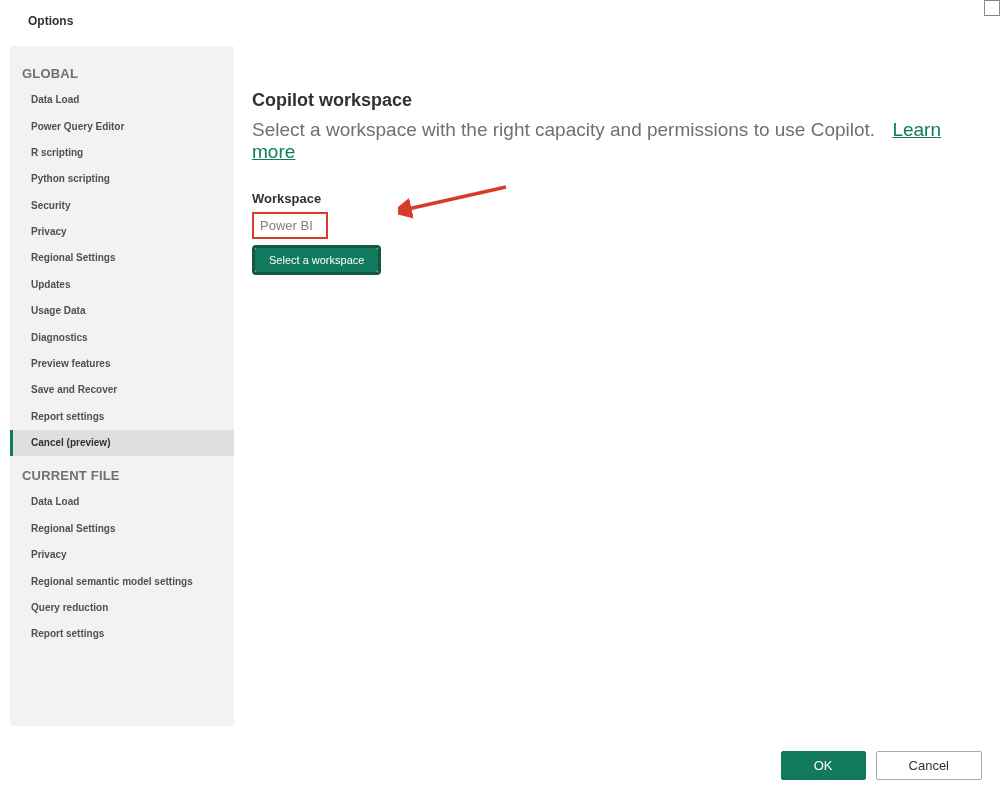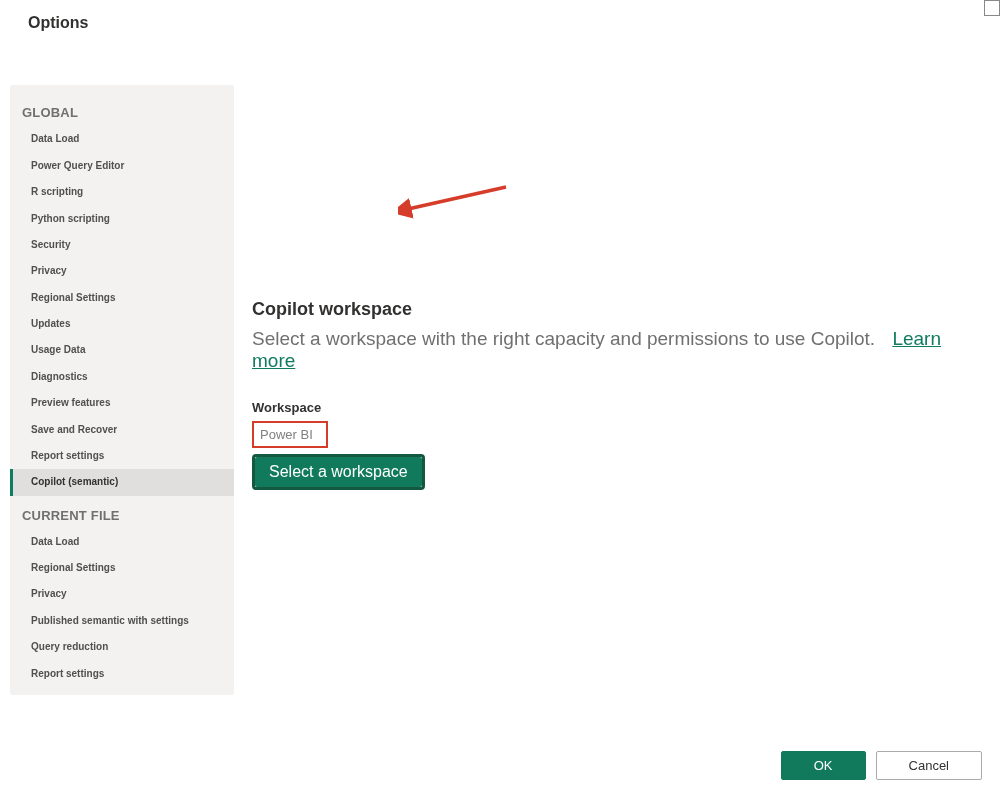--- a/index.html
+++ b/index.html
@@ -6,31 +6,30 @@
     body {
       font-family: "Segoe UI", -apple-system, BlinkMacSystemFont, sans-serif;
       background: #ffffff;
       color: #323130;
       width: 1000px;
       height: 794px;
       position: relative;
       overflow: hidden;
     }
     .dialog-title {
-      font-size: 16px;
+      font-size: 12px;
       font-weight: 600;
       color: #323130;
       padding: 14px 28px 18px 28px;
     }
     .layout {
       display: flex;
       padding: 0 10px;
       gap: 18px;
       height: 680px;
-      align-items: center;
     }
     .sidebar {
       width: 224px;
       background: #f3f2f1;
       padding: 8px 0;
       border-radius: 2px;
     }
     .section-header {
       font-size: 13px;
       font-weight: 600;
@@ -48,20 +47,21 @@
       font-weight: bold;
     }
     .sidebar-item.selected {
       background: #e1dfdd;
       border-left: 3px solid #0f7b5f;
       color: #323130;
     }
     .content {
       flex: 1;
       padding: 8px 8px 0 0;
+      margin-top: 36px;
     }
     .content-title {
       font-size: 18px;
       font-weight: 600;
       color: #323130;
       margin-bottom: 8px;
     }
     .content-desc {
       font-size: 19px;
       color: #707070;
@@ -97,21 +97,21 @@
     }
     .select-workspace-wrap {
       display: inline-block;
       border: 3px solid #14583f;
       border-radius: 4px;
     }
     .select-workspace {
       background: #117a5d;
       color: #ffffff;
       border: none;
-      font-size: 16px;
+      font-size: 11px;
       padding: 6px 14px;
       cursor: pointer;
       border-radius: 2px;
     }
 
     
     .annot-arrow {
       position: absolute;
       top: 183px;
       left: 398px;
@@ -183,28 +183,28 @@
     <div class="sidebar-item"><span>Python scripting</span></div>
     <div class="sidebar-item"><span>Security</span></div>
     <div class="sidebar-item"><span>Privacy</span></div>
     <div class="sidebar-item"><span>Regional Settings</span></div>
     <div class="sidebar-item"><span>Updates</span></div>
     <div class="sidebar-item"><span>Usage Data</span></div>
     <div class="sidebar-item"><span>Diagnostics</span></div>
     <div class="sidebar-item"><span>Preview features</span></div>
     <div class="sidebar-item"><span>Save and Recover</span></div>
     <div class="sidebar-item"><span>Report settings</span></div>
-    <div class="sidebar-item selected"><span>Copilot (semantic)</span></div>
+    <div class="sidebar-item selected"><span>Cancel (preview)</span></div>
 
     <div class="section-header">CURRENT FILE</div>
 
     <div class="sidebar-item"><span>Data Load</span></div>
     <div class="sidebar-item"><span>Regional Settings</span></div>
     <div class="sidebar-item"><span>Privacy</span></div>
-    <div class="sidebar-item"><span>Published semantic with settings</span></div>
+    <div class="sidebar-item"><span>Regional semantic model settings</span></div>
     <div class="sidebar-item"><span>Query reduction</span></div>
     <div class="sidebar-item"><span>Report settings</span></div>
   </div>
 
   <div class="content">
     <div class="content-title">Copilot workspace</div>
     <div class="content-desc">
       <span>Select a workspace with the right capacity and permissions to use Copilot.</span>
       <a class="learn-more">Learn more</a>
     </div>

